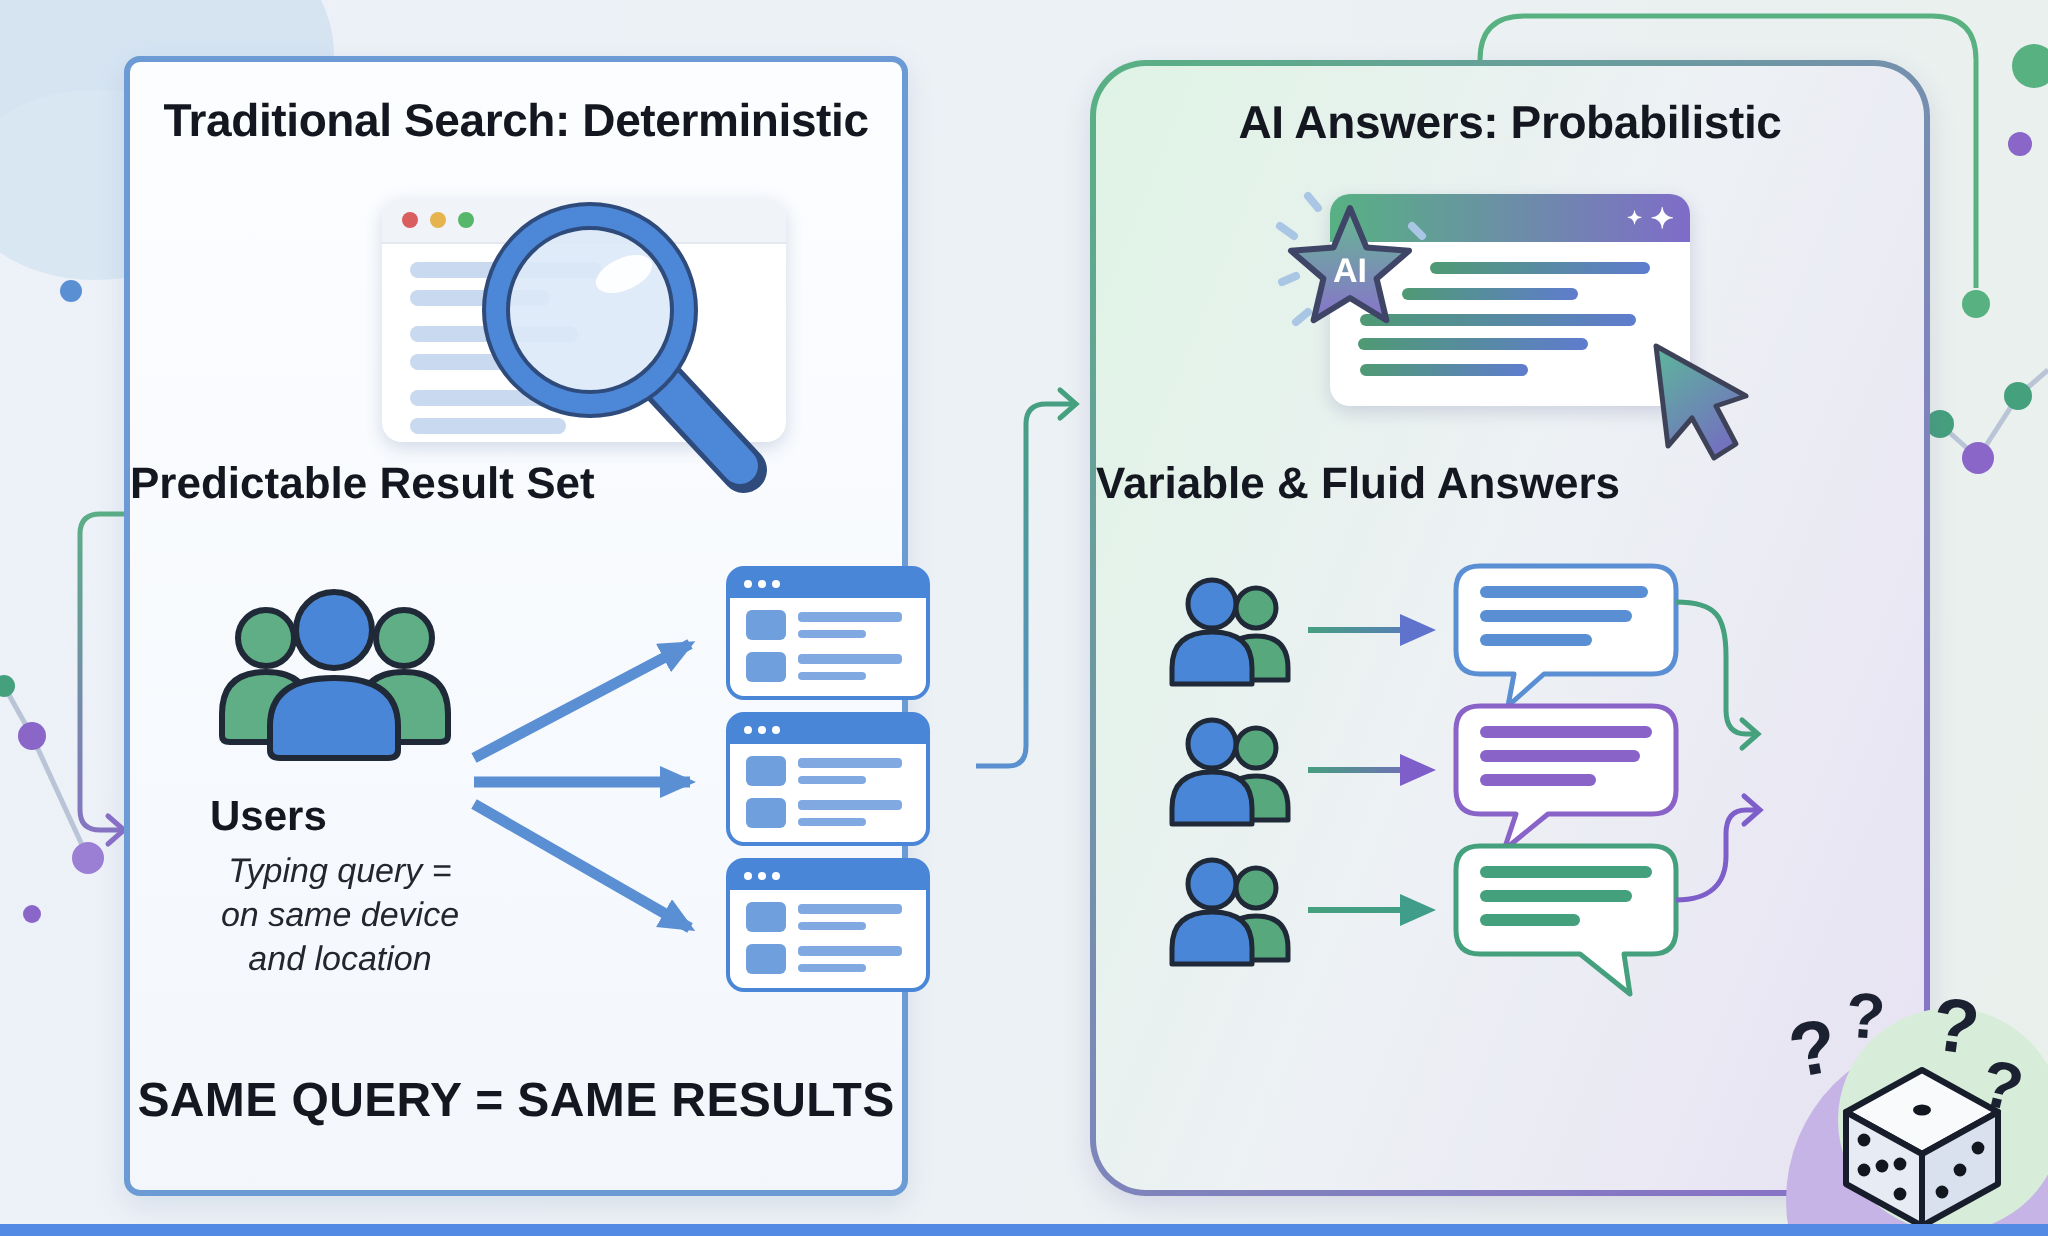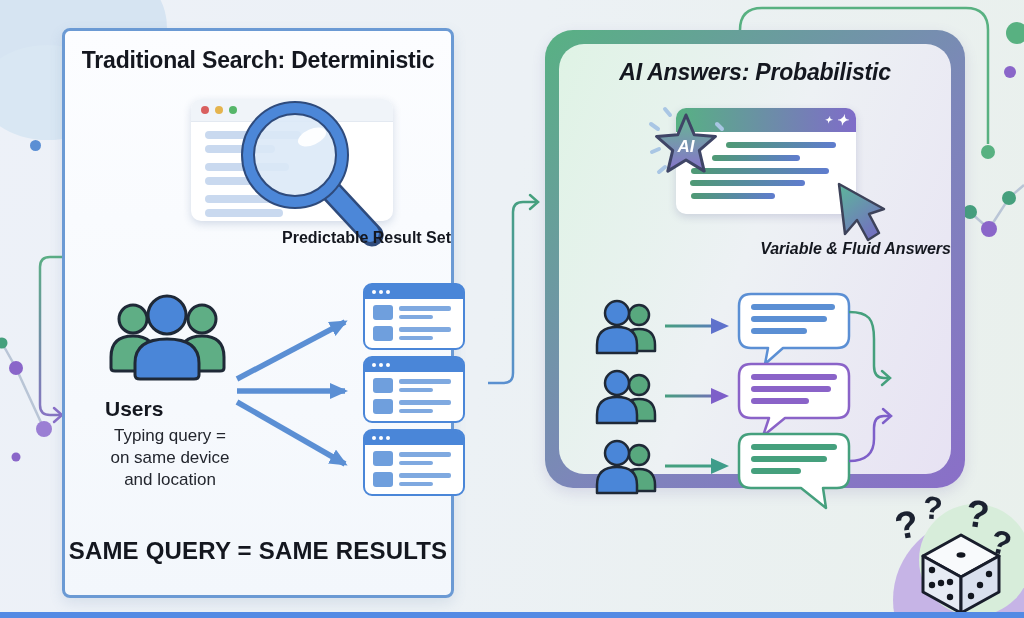--- a/index.html
+++ b/index.html
@@ -20,52 +20,51 @@
     background:#d7edda;z-index:5;}
   .bottom-bar{left:0;bottom:0;width:1024px;height:6px;background:#538ae4;z-index:9;}
   
   .panel-left{
     left:62px;top:28px;width:392px;height:570px;z-index:2;box-sizing:border-box;
     background:linear-gradient(180deg,#fcfdff 0%,#f3f7fc 100%);
     border:3px solid #6b9ad4;border-radius:8px;
     box-shadow:0 5px 14px rgba(80,110,160,.14);
   }
   .panel-right-wrap{
-    left:545px;top:30px;width:420px;height:458px;z-index:2;box-sizing:border-box;
-    padding:14px;border-radius:28px;
+    left:545px;top:30px;width:420px;height:568px;z-index:2;box-sizing:border-box;
+    padding:3px;border-radius:28px;
     background:linear-gradient(135deg,#58b183 0%,#7d86ba 55%,#8a6fc8 100%);
     box-shadow:0 5px 14px rgba(100,90,160,.16);
-    font-style:italic;
   }
   .panel-right{
     position:relative;width:100%;height:100%;box-sizing:border-box;border-radius:25px;
     background:linear-gradient(112deg,#dff3e5 0%,#edf1f4 48%,#e7e2f3 100%);
   }
   .p-title{left:0;width:100%;text-align:center;font-size:23px;font-weight:800;
     letter-spacing:-.2px;white-space:nowrap;}
-  .p-sub{left:0;width:100%;text-align:right;font-size:16px;font-weight:800;}
+  .p-sub{left:0;width:100%;text-align:left;font-size:22px;font-weight:800;}
   
   .lp-browser{left:126px;top:68px;width:202px;height:122px;background:#ffffff;border-radius:10px;
     box-shadow:0 3px 9px rgba(60,90,140,.20);}
   .lp-browser .tbar{position:absolute;left:0;top:0;width:100%;height:22px;background:#f0f4f9;
     border-radius:10px 10px 0 0;border-bottom:1px solid #e3e9f1;}
   .tdot{position:absolute;top:7px;width:8px;height:8px;border-radius:50%;}
   .blines{position:absolute;left:14px;top:32px;width:174px;}
   .bline{height:8px;border-radius:4px;background:#c9d9ef;margin-bottom:6px;}
   .lp-result{left:298px;width:102px;height:67px;background:#fff;border:2.5px solid #4a86d8;
     border-radius:9px;box-sizing:border-box;}
   .lp-result .rtbar{position:absolute;left:0;top:0;width:100%;height:14px;background:#4a86d8;
     border-radius:5px 5px 0 0;}
   .rdot{position:absolute;top:5px;width:4px;height:4px;border-radius:50%;background:#fff;}
   .rrow{position:absolute;left:8px;display:flex;gap:6px;align-items:flex-start;}
   .rthumb{width:20px;height:15px;background:#6f9fdd;border-radius:3px;flex:0 0 auto;}
   .rl1{width:52px;height:4.5px;background:#7fa9e0;border-radius:2px;margin-top:1px;}
   .rl2{width:34px;height:4.5px;background:#7fa9e0;border-radius:2px;margin-top:4px;}
   .lp-users-label{left:40px;width:125px;top:366px;font-size:21px;font-weight:800;}
-  .lp-caption{left:2px;width:206px;top:394px;text-align:center;font-size:17px;line-height:1.3;color:#23262e;}
+  .lp-caption{left:2px;width:206px;top:394px;text-align:center;font-size:17px;line-height:1.3;color:#23262e;font-style:italic;}
   .lp-footer{left:0;width:100%;top:506px;text-align:center;font-size:24px;font-weight:800;letter-spacing:.2px;}
   
   .rp-browser{left:117px;top:64px;width:180px;height:106px;background:#fff;border-radius:10px;
     box-shadow:0 3px 9px rgba(80,80,140,.20);}
   .rp-browser .hbar{position:absolute;left:0;top:0;width:100%;height:24px;border-radius:10px 10px 0 0;
     background:linear-gradient(90deg,#57b183 0%,#7f6cc9 100%);}
   .sparkle{position:absolute;color:#fff;font-weight:700;}
   .rp-line{position:absolute;height:6px;border-radius:3px;
     background:linear-gradient(90deg,#4f9a74 0%,#5f7cce 100%);}
   .rp-sub{top:196px;}

